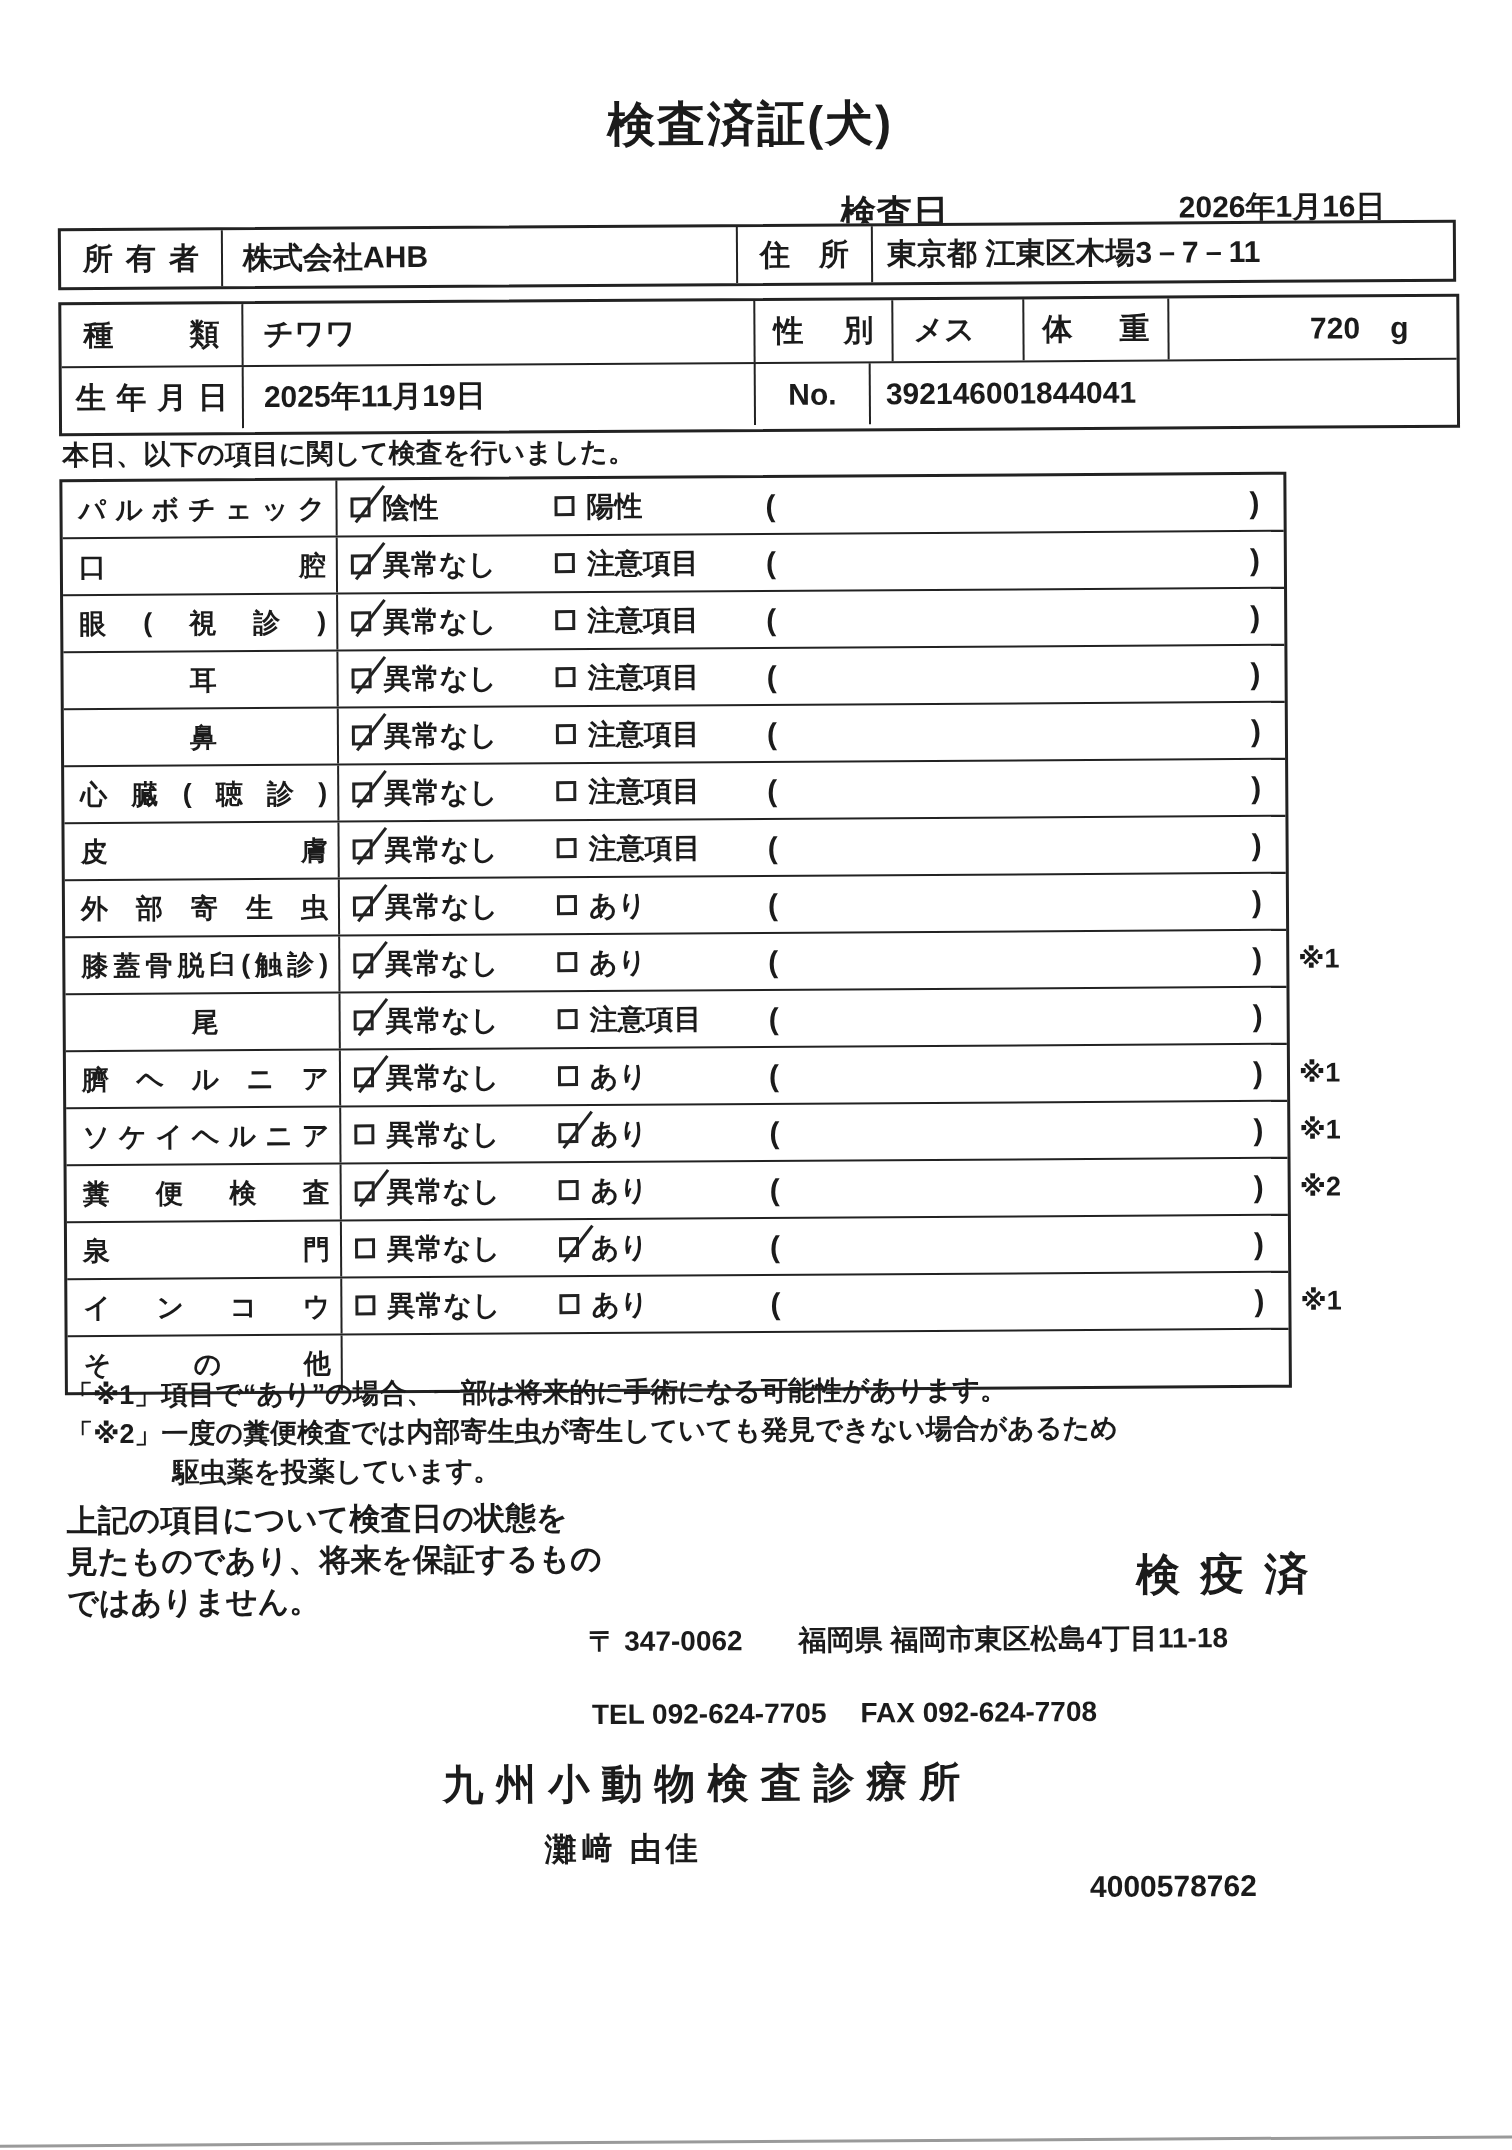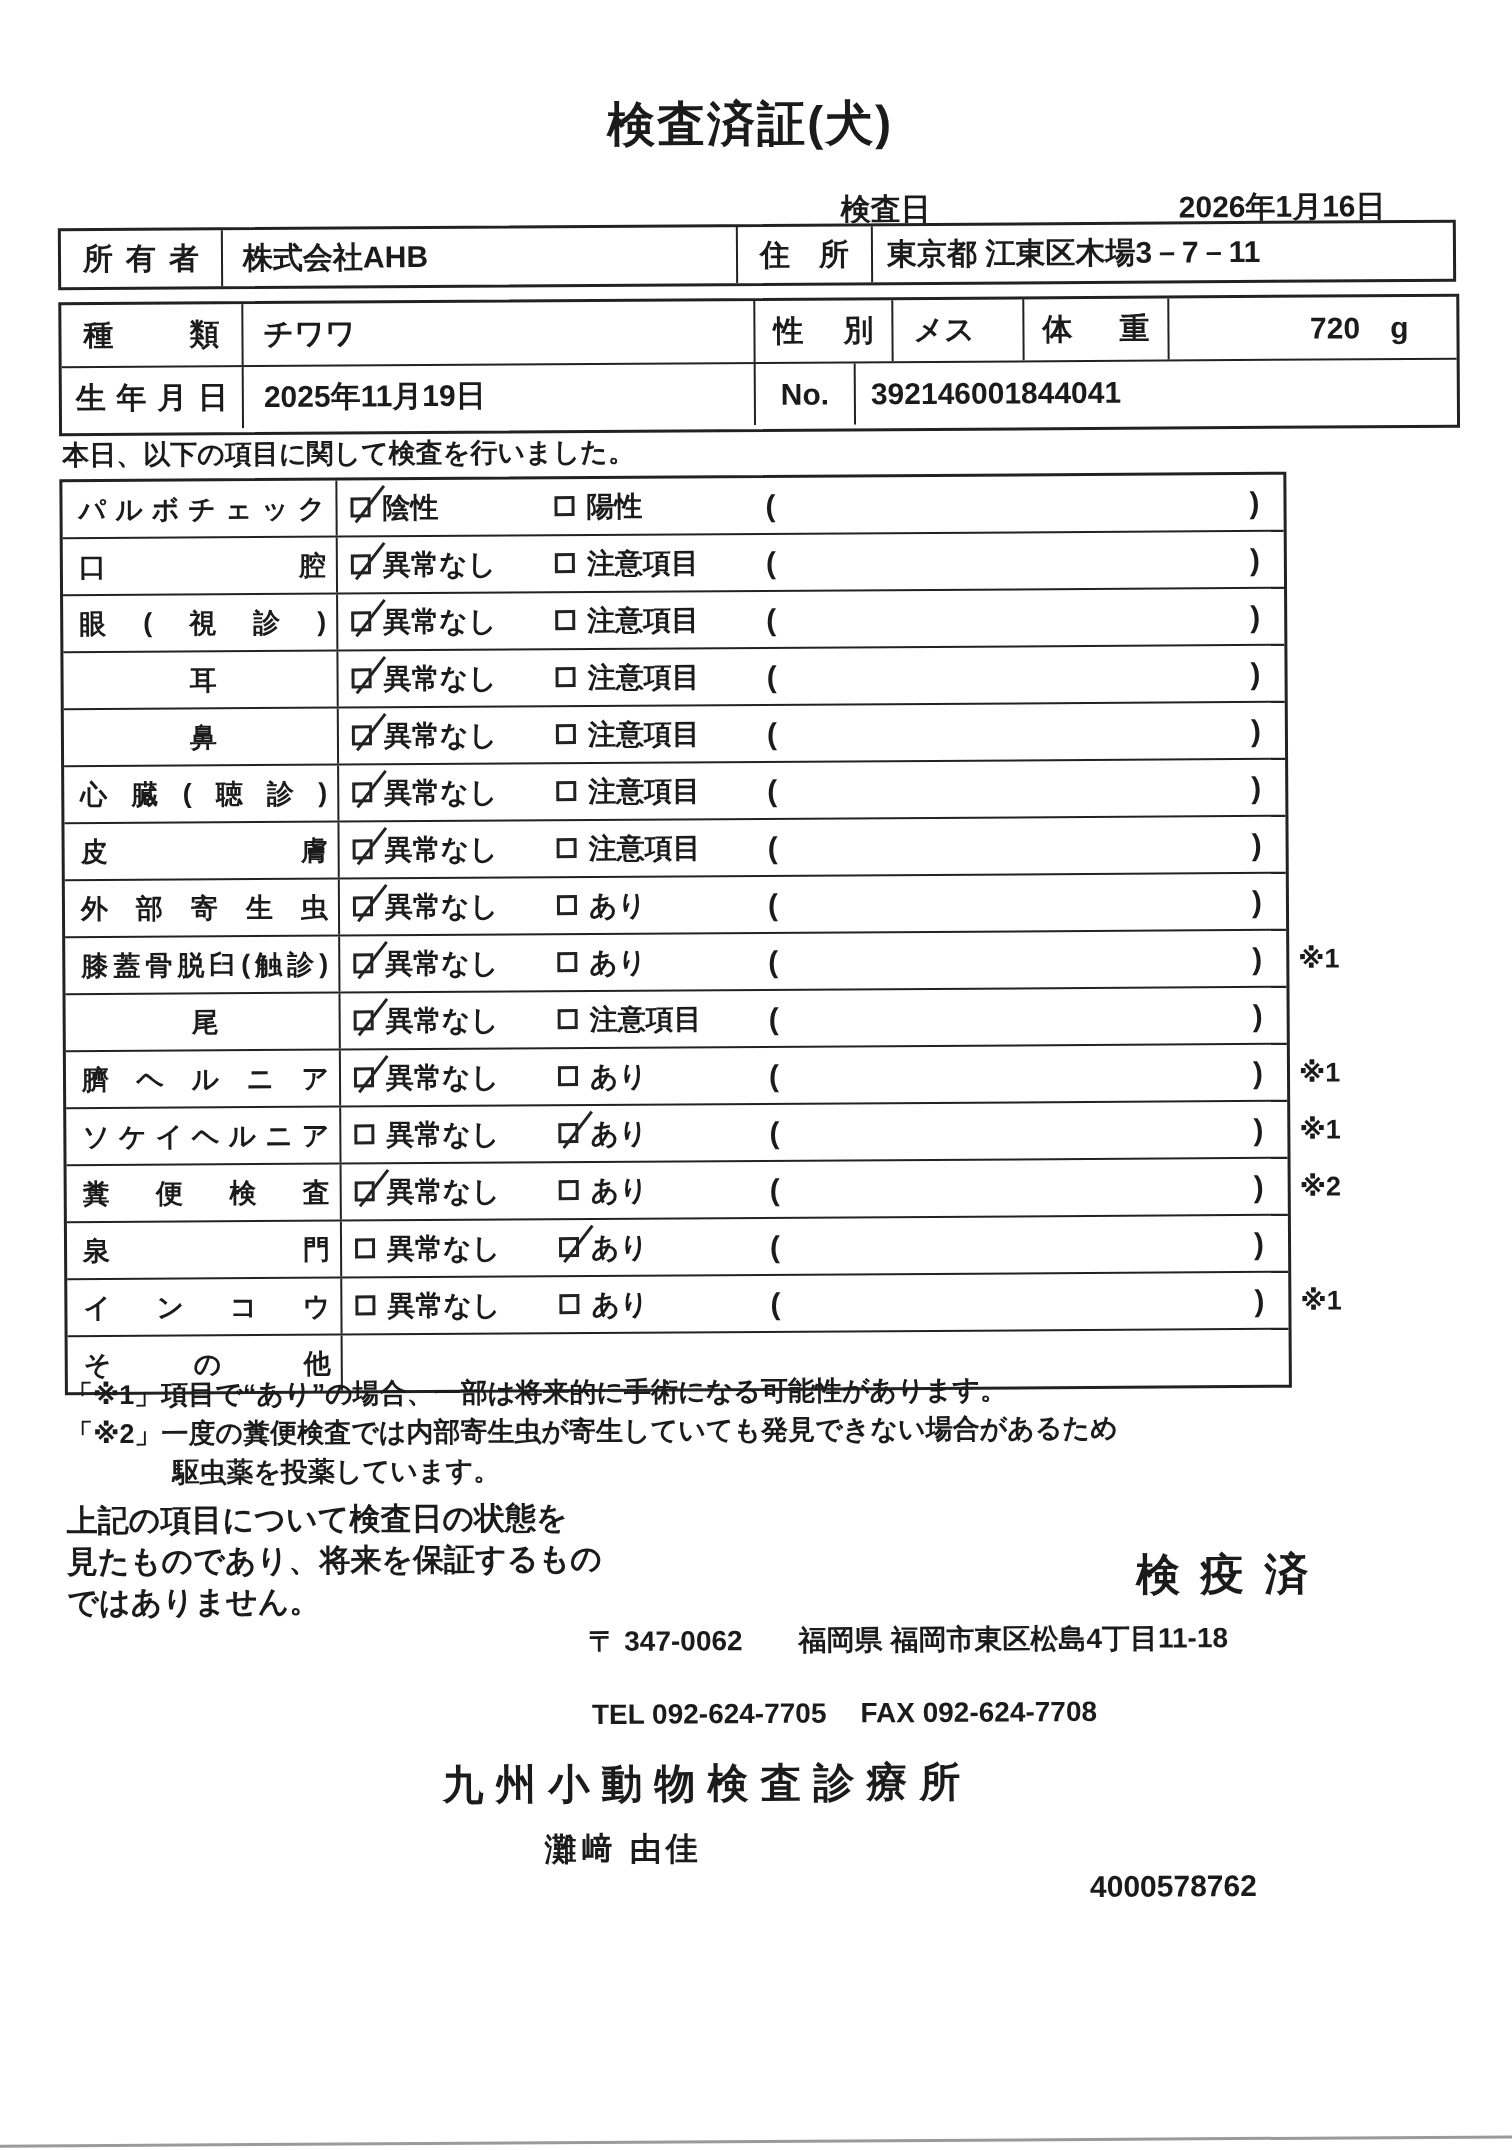--- a/index.html
+++ b/index.html
@@ -6,21 +6,21 @@
   body{
     width:1512px;height:2150px;background:#ffffff;position:relative;
     font-family:"Liberation Sans","DejaVu Sans",sans-serif;color:#1b1b1b;
     overflow:hidden;
   }
   .content{position:absolute;inset:0;transform:rotate(-0.35deg);transform-origin:50% 50%;}
 
   
   .doc-title{position:absolute;top:92px;left:0;width:100%;text-align:center;
     font-size:48px;font-weight:700;letter-spacing:2px;}
-  .date-label{position:absolute;top:190px;left:846px;font-size:30px;font-weight:600;}
+  .date-label{position:absolute;top:190px;left:846px;font-size:36px;font-weight:600;}
   .date-value{position:absolute;top:190px;left:1184px;font-size:30px;font-weight:600;}
 
   
   .itable{position:absolute;left:63px;border:3px solid #222;background:#fff;}
   .t1{top:224px;width:1392px;height:56px;}
   .t2{top:298px;width:1395px;height:128px;}
   .irow{display:flex;height:56px;border-bottom:2.5px solid #222;}
   .irow:last-child{border-bottom:none;}
   .t2 .irow{height:61px;}
   .cell{display:flex;align-items:center;font-size:30px;font-weight:600;
@@ -134,21 +134,21 @@
     <div class="irow">
       <div class="cell lab" style="width:182px;padding:0 14px;">
           <span class="jchars">
             <span>生</span>
             <span>年</span>
             <span>月</span>
             <span>日</span>
           </span>
         </div>
       <div class="cell val" style="width:512px;">2025年11月19日</div>
-      <div class="cell lab" style="width:100px;justify-content:center;padding:0;">No.</div>
+      <div class="cell lab" style="width:115px;justify-content:center;padding:0;">No.</div>
       <div class="cell val" style="flex:1;padding-left:15px;">392146001844041</div>
     </div>
   </div>
 
   <div class="intro">本日、以下の項目に関して検査を行いました。</div>
 
   <div class="checklist">
       <div class="cl-row">
         <div class="cl-label">
           <span class="jchars">

